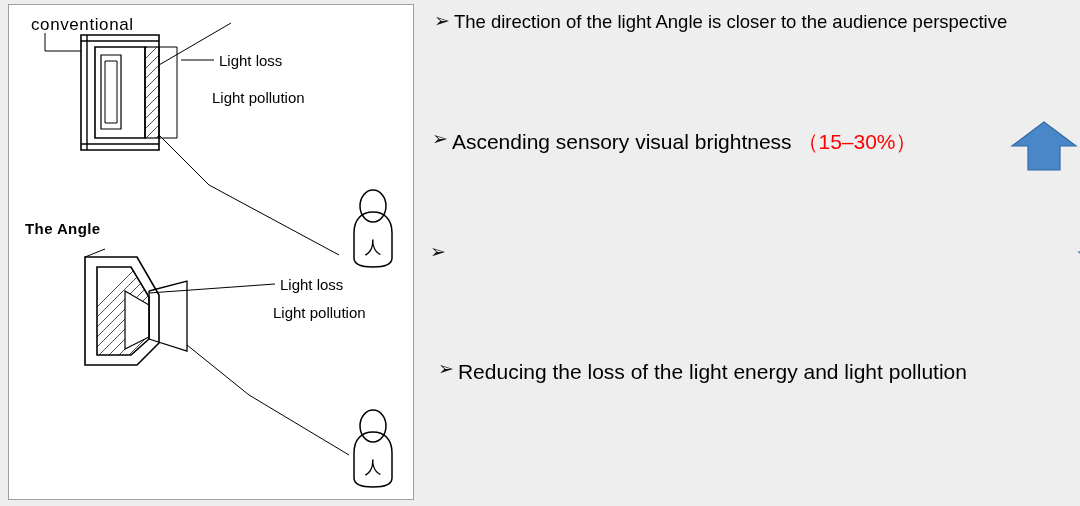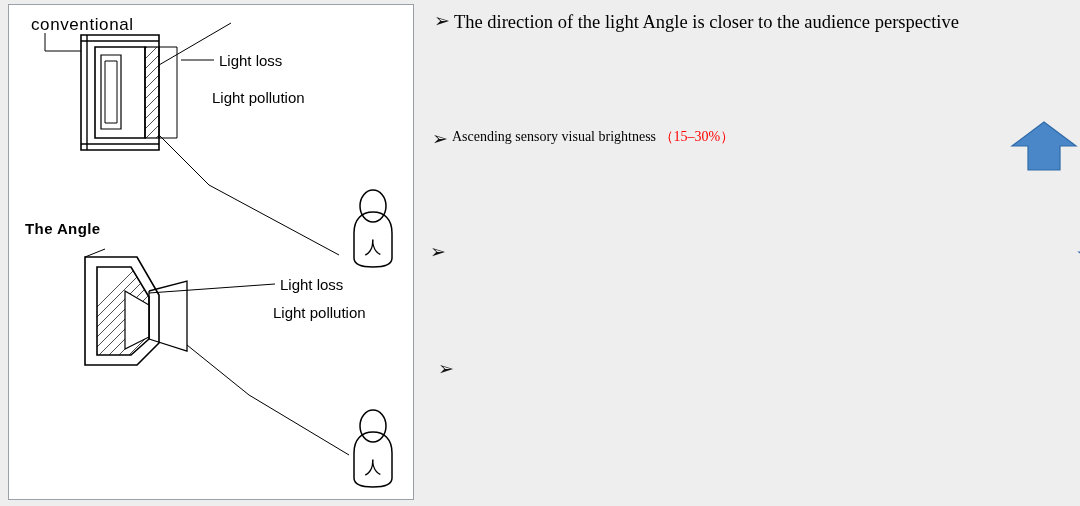--- a/index.html
+++ b/index.html
@@ -94,37 +94,36 @@
     flex: 0 0 auto;
     font-size: 19px;
     line-height: 1.15;
     color: #111111;
     margin-right: 4px;
   }
   .btext {
     font-size: 19.5px;
     line-height: 1.35;
     color: #000000;
-    font-family: Liberation Serif, serif;
   }
   .pct {
     color: #ff0000;
   }
   #bullet-1 {
     left: 10px;
     top: 10px;
     width: 640px;
   }
   #bullet-1 .btext { font-size: 18.5px; }
   #bullet-2 {
     left: 8px;
     top: 128px;
     width: 560px;
   }
-  #bullet-2 .btext { font-size: 14px; }
+  #bullet-2 .btext { font-size: 21px; }
   #bullet-3 {
     left: 6px;
     top: 241px;
     width: 600px;
   }
   #bullet-3 .btext { font-size: 22px; }
   #bullet-4 {
     left: 14px;
     top: 358px;
     width: 640px;
@@ -276,20 +275,21 @@
         <span class="pct">（15–30%）</span>
       </span>
     </div>
 
     <div class="bullet" id="bullet-3">
       <span class="arrowhead">➢</span>
     </div>
 
     <div class="bullet" id="bullet-4">
       <span class="arrowhead">➢</span>
+      <span class="btext">Reducing the loss of the light energy and light pollution</span>
     </div>
   </div>
 
   <svg class="block-arrow" id="arrow-up" width="68" height="52" viewBox="0 0 68 52">
     <polygon points="34,2 66,26 50,26 50,50 18,50 18,26 2,26" fill="#4a87c8" stroke="#2f6ba8" stroke-width="1.2"></polygon>
   </svg>
 
   <svg class="block-arrow" id="arrow-down" width="68" height="58" viewBox="0 0 68 58">
     <polygon points="18,2 50,2 50,30 66,30 34,56 2,30 18,30" fill="#4a87c8" stroke="#2f6ba8" stroke-width="1.2"></polygon>
   </svg>

